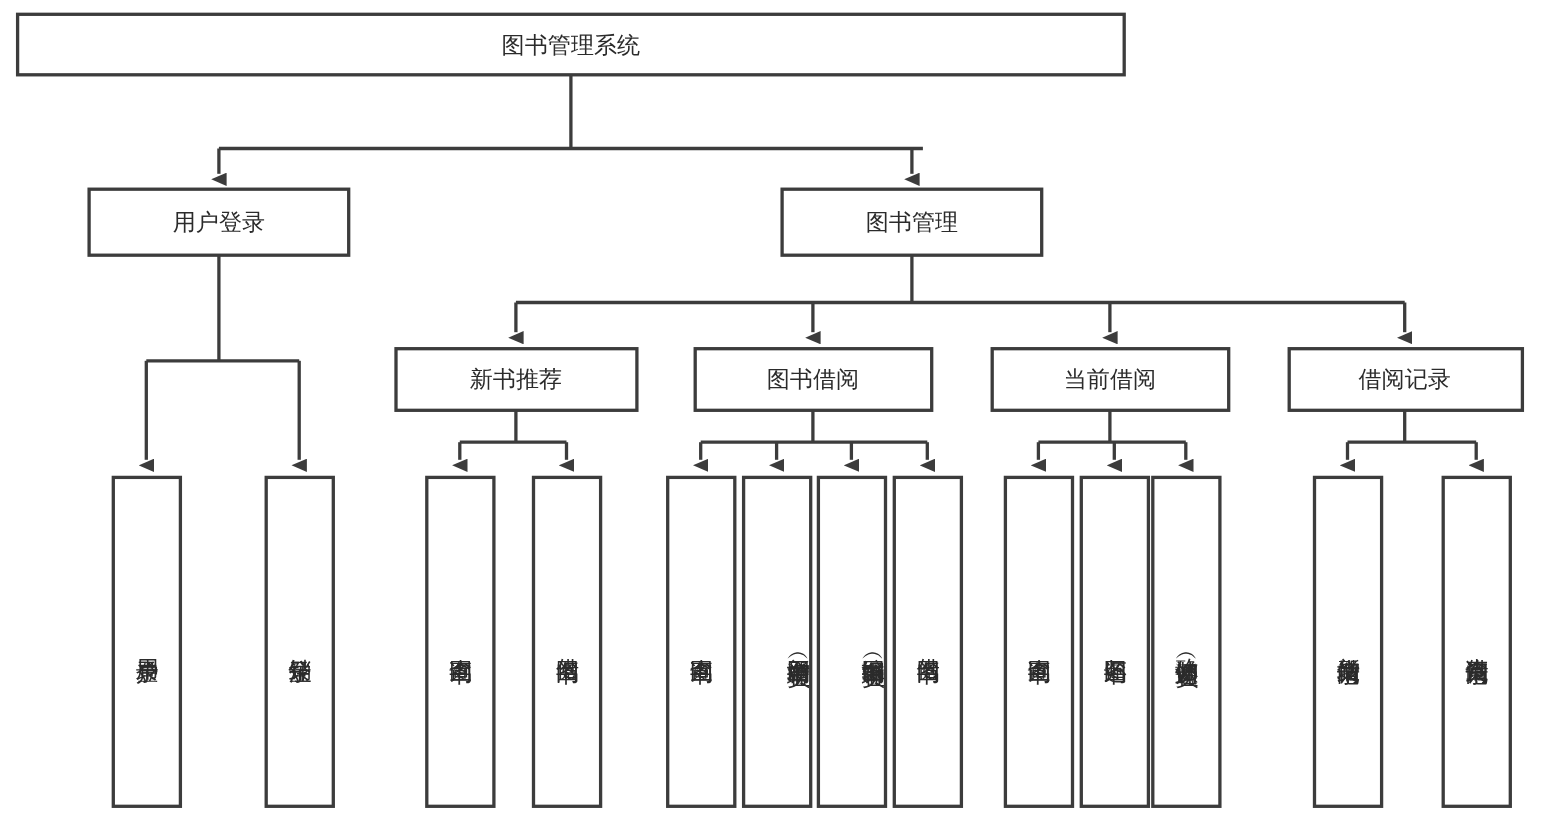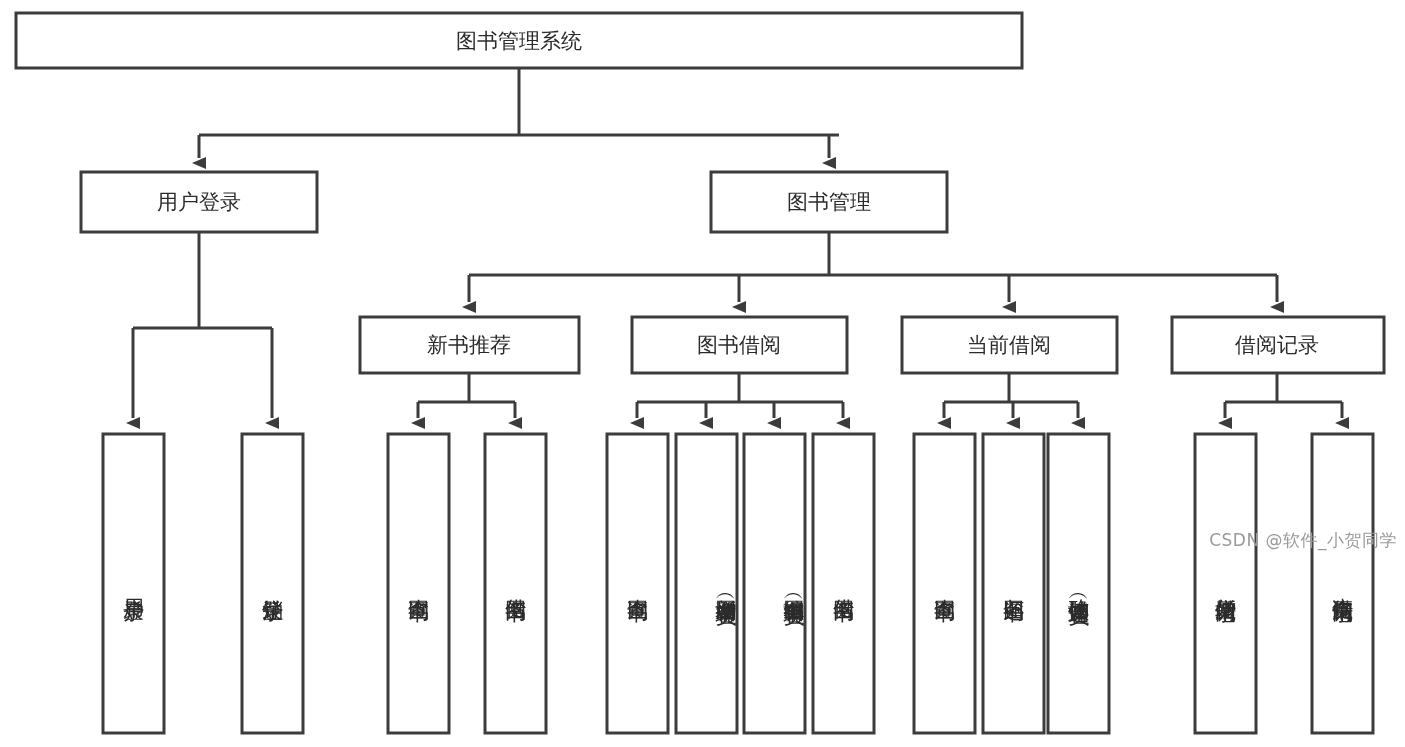--- a/index.html
+++ b/index.html
@@ -225,14 +225,13 @@
   <div class="vlabel" style="left: 744px; top: 440px; width: 61px; height: 293px; align-items: flex-start; display: flex; justify-content: center;">编辑图书（管理员）</div>
   <div class="vlabel" style="left: 813px; top: 434px; width: 61px; height: 299px; display: flex; align-items: center; justify-content: center;">借阅图书</div>
 
   <div class="vlabel" style="left: 914px; top: 434px; width: 61px; height: 299px; display: flex; align-items: center; justify-content: center;">查询图书</div>
   <div class="vlabel" style="left: 983px; top: 434px; width: 61px; height: 299px; display: flex; align-items: center; justify-content: center;">归还图书</div>
   <div class="vlabel" style="left: 1048px; top: 440px; width: 61px; height: 293px; display: flex; align-items: center; justify-content: center;">确认归还（管理员）</div>
 
   <div class="vlabel" style="left: 1195px; top: 434px; width: 61px; height: 299px; display: flex; align-items: center; justify-content: center;">新增借阅记录</div>
   <div class="vlabel" style="left: 1312px; top: 434px; width: 61px; height: 299px; display: flex; align-items: center; justify-content: center;">查询借阅记录</div>
 
-  <div class="watermark">CSDN @软件_小贺同学</div>
 </div>
 
 </body></html>

